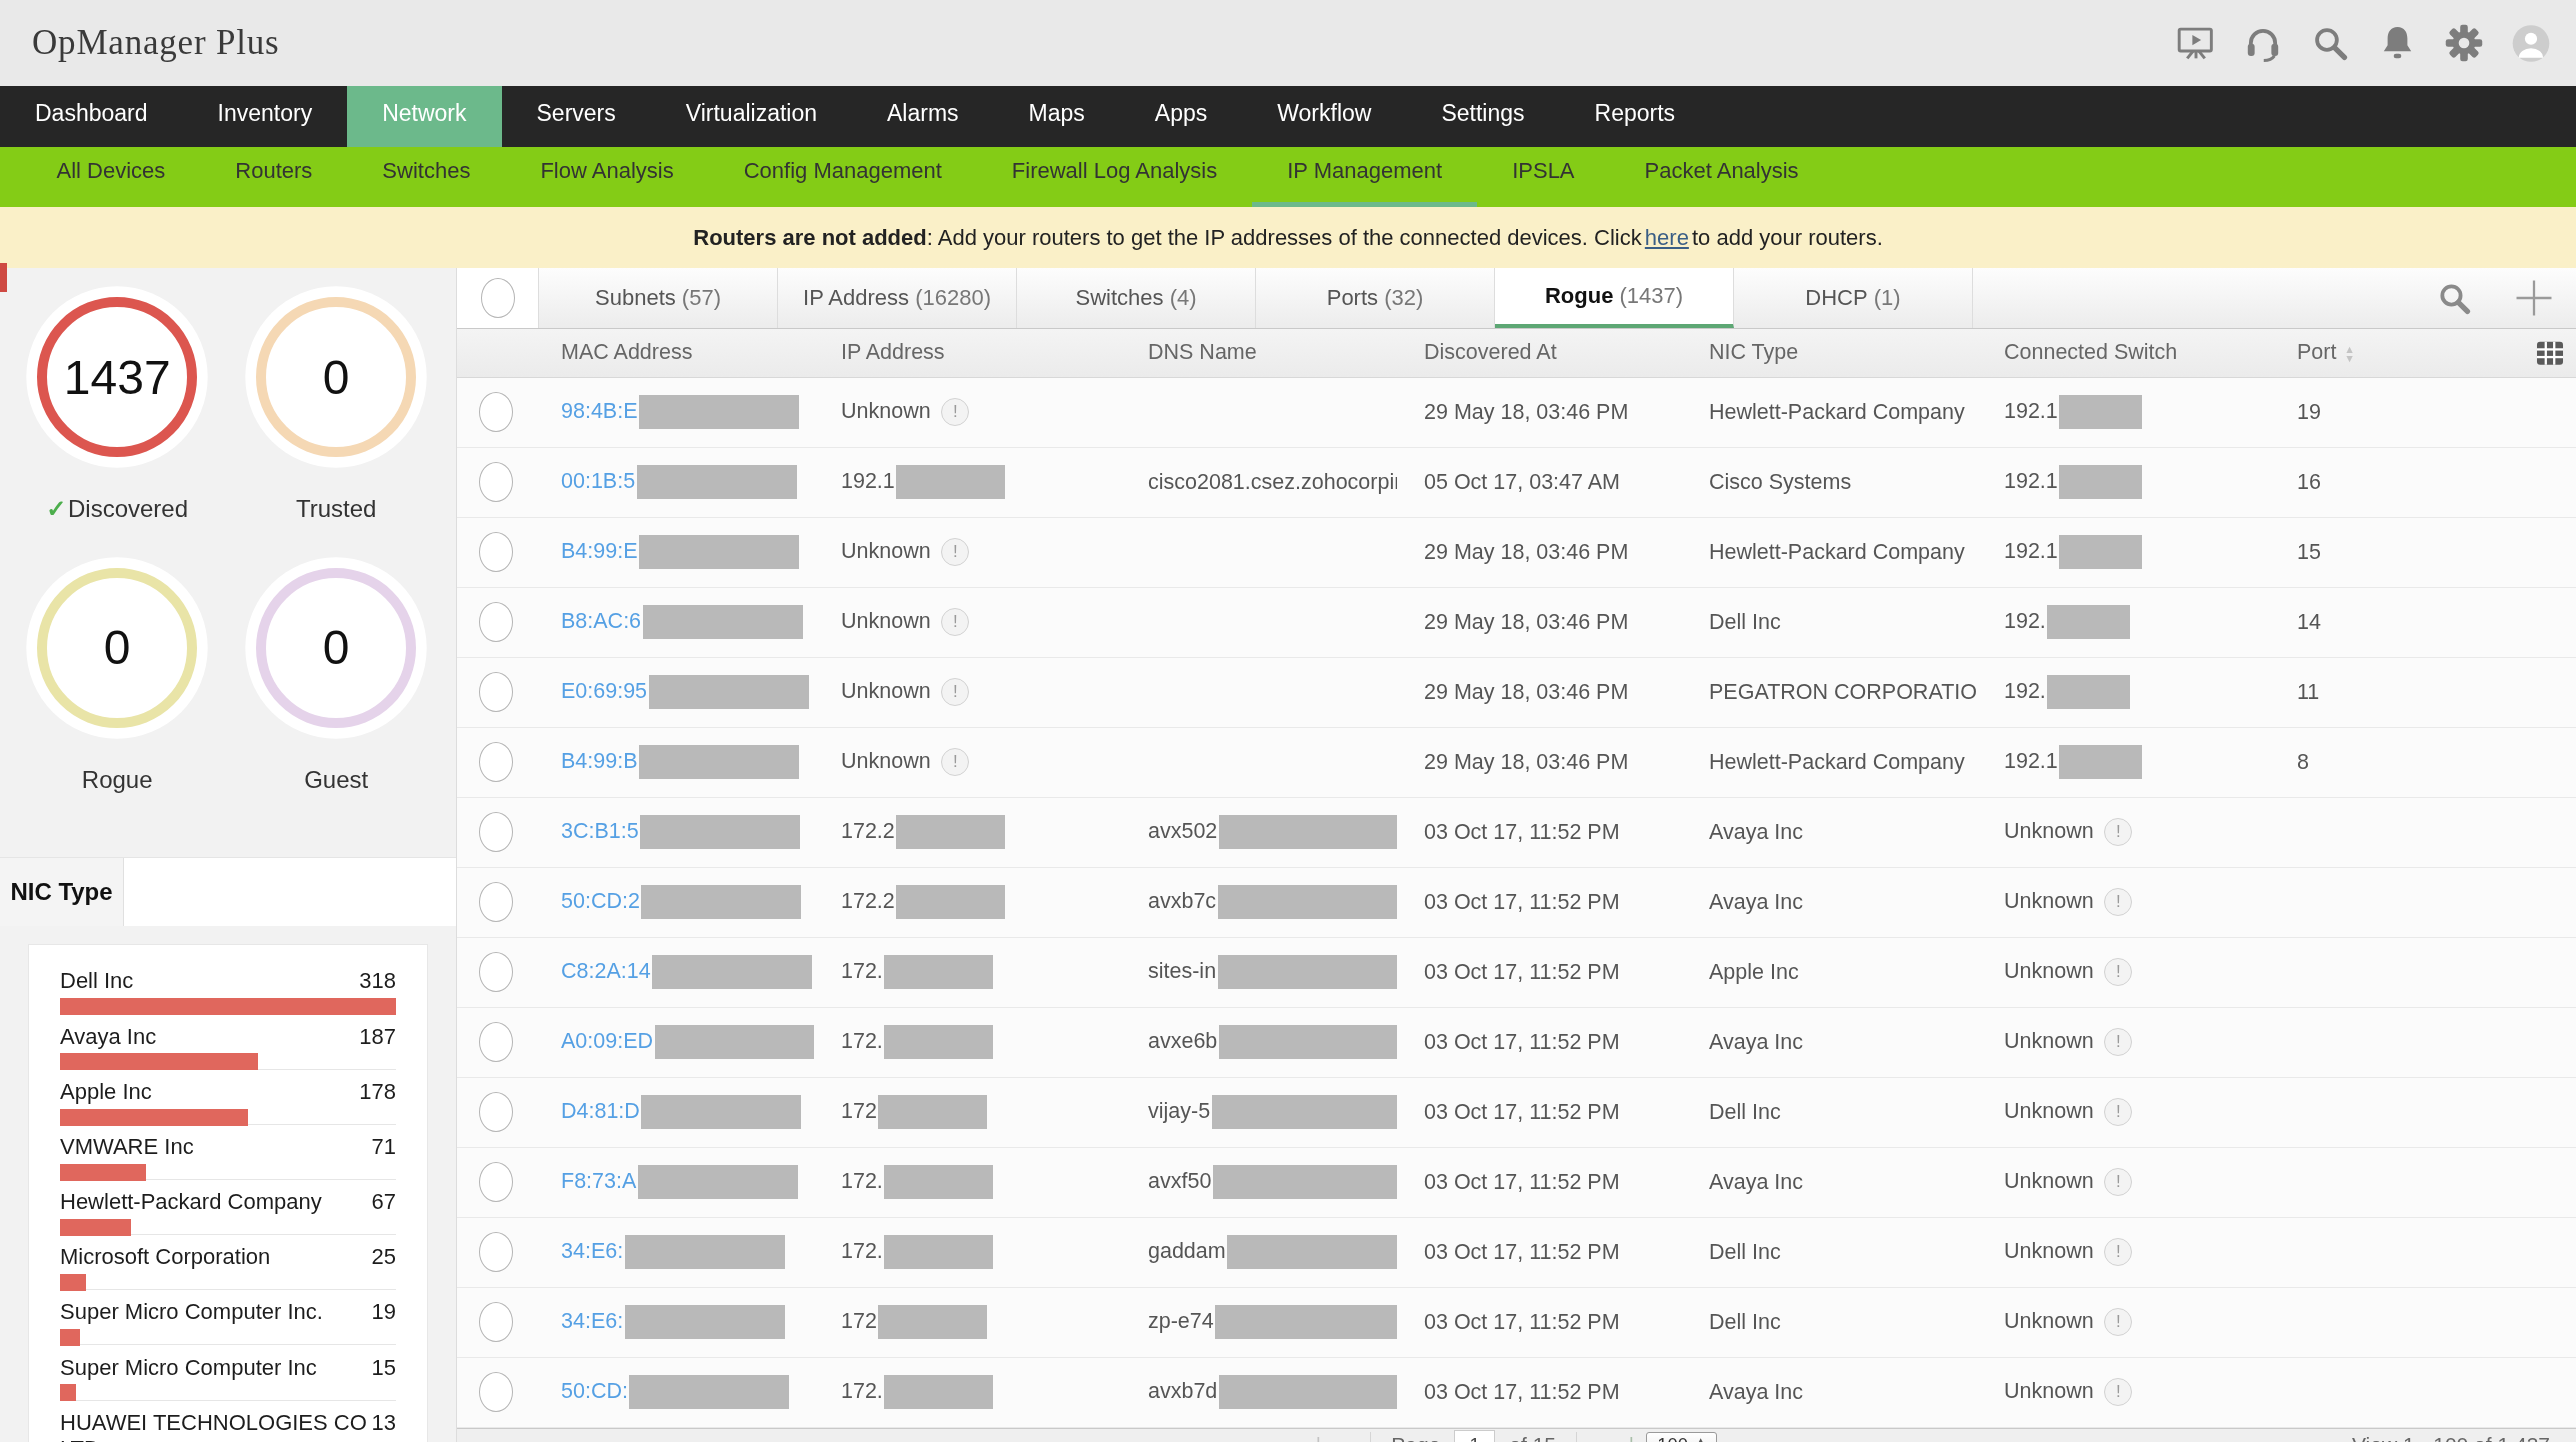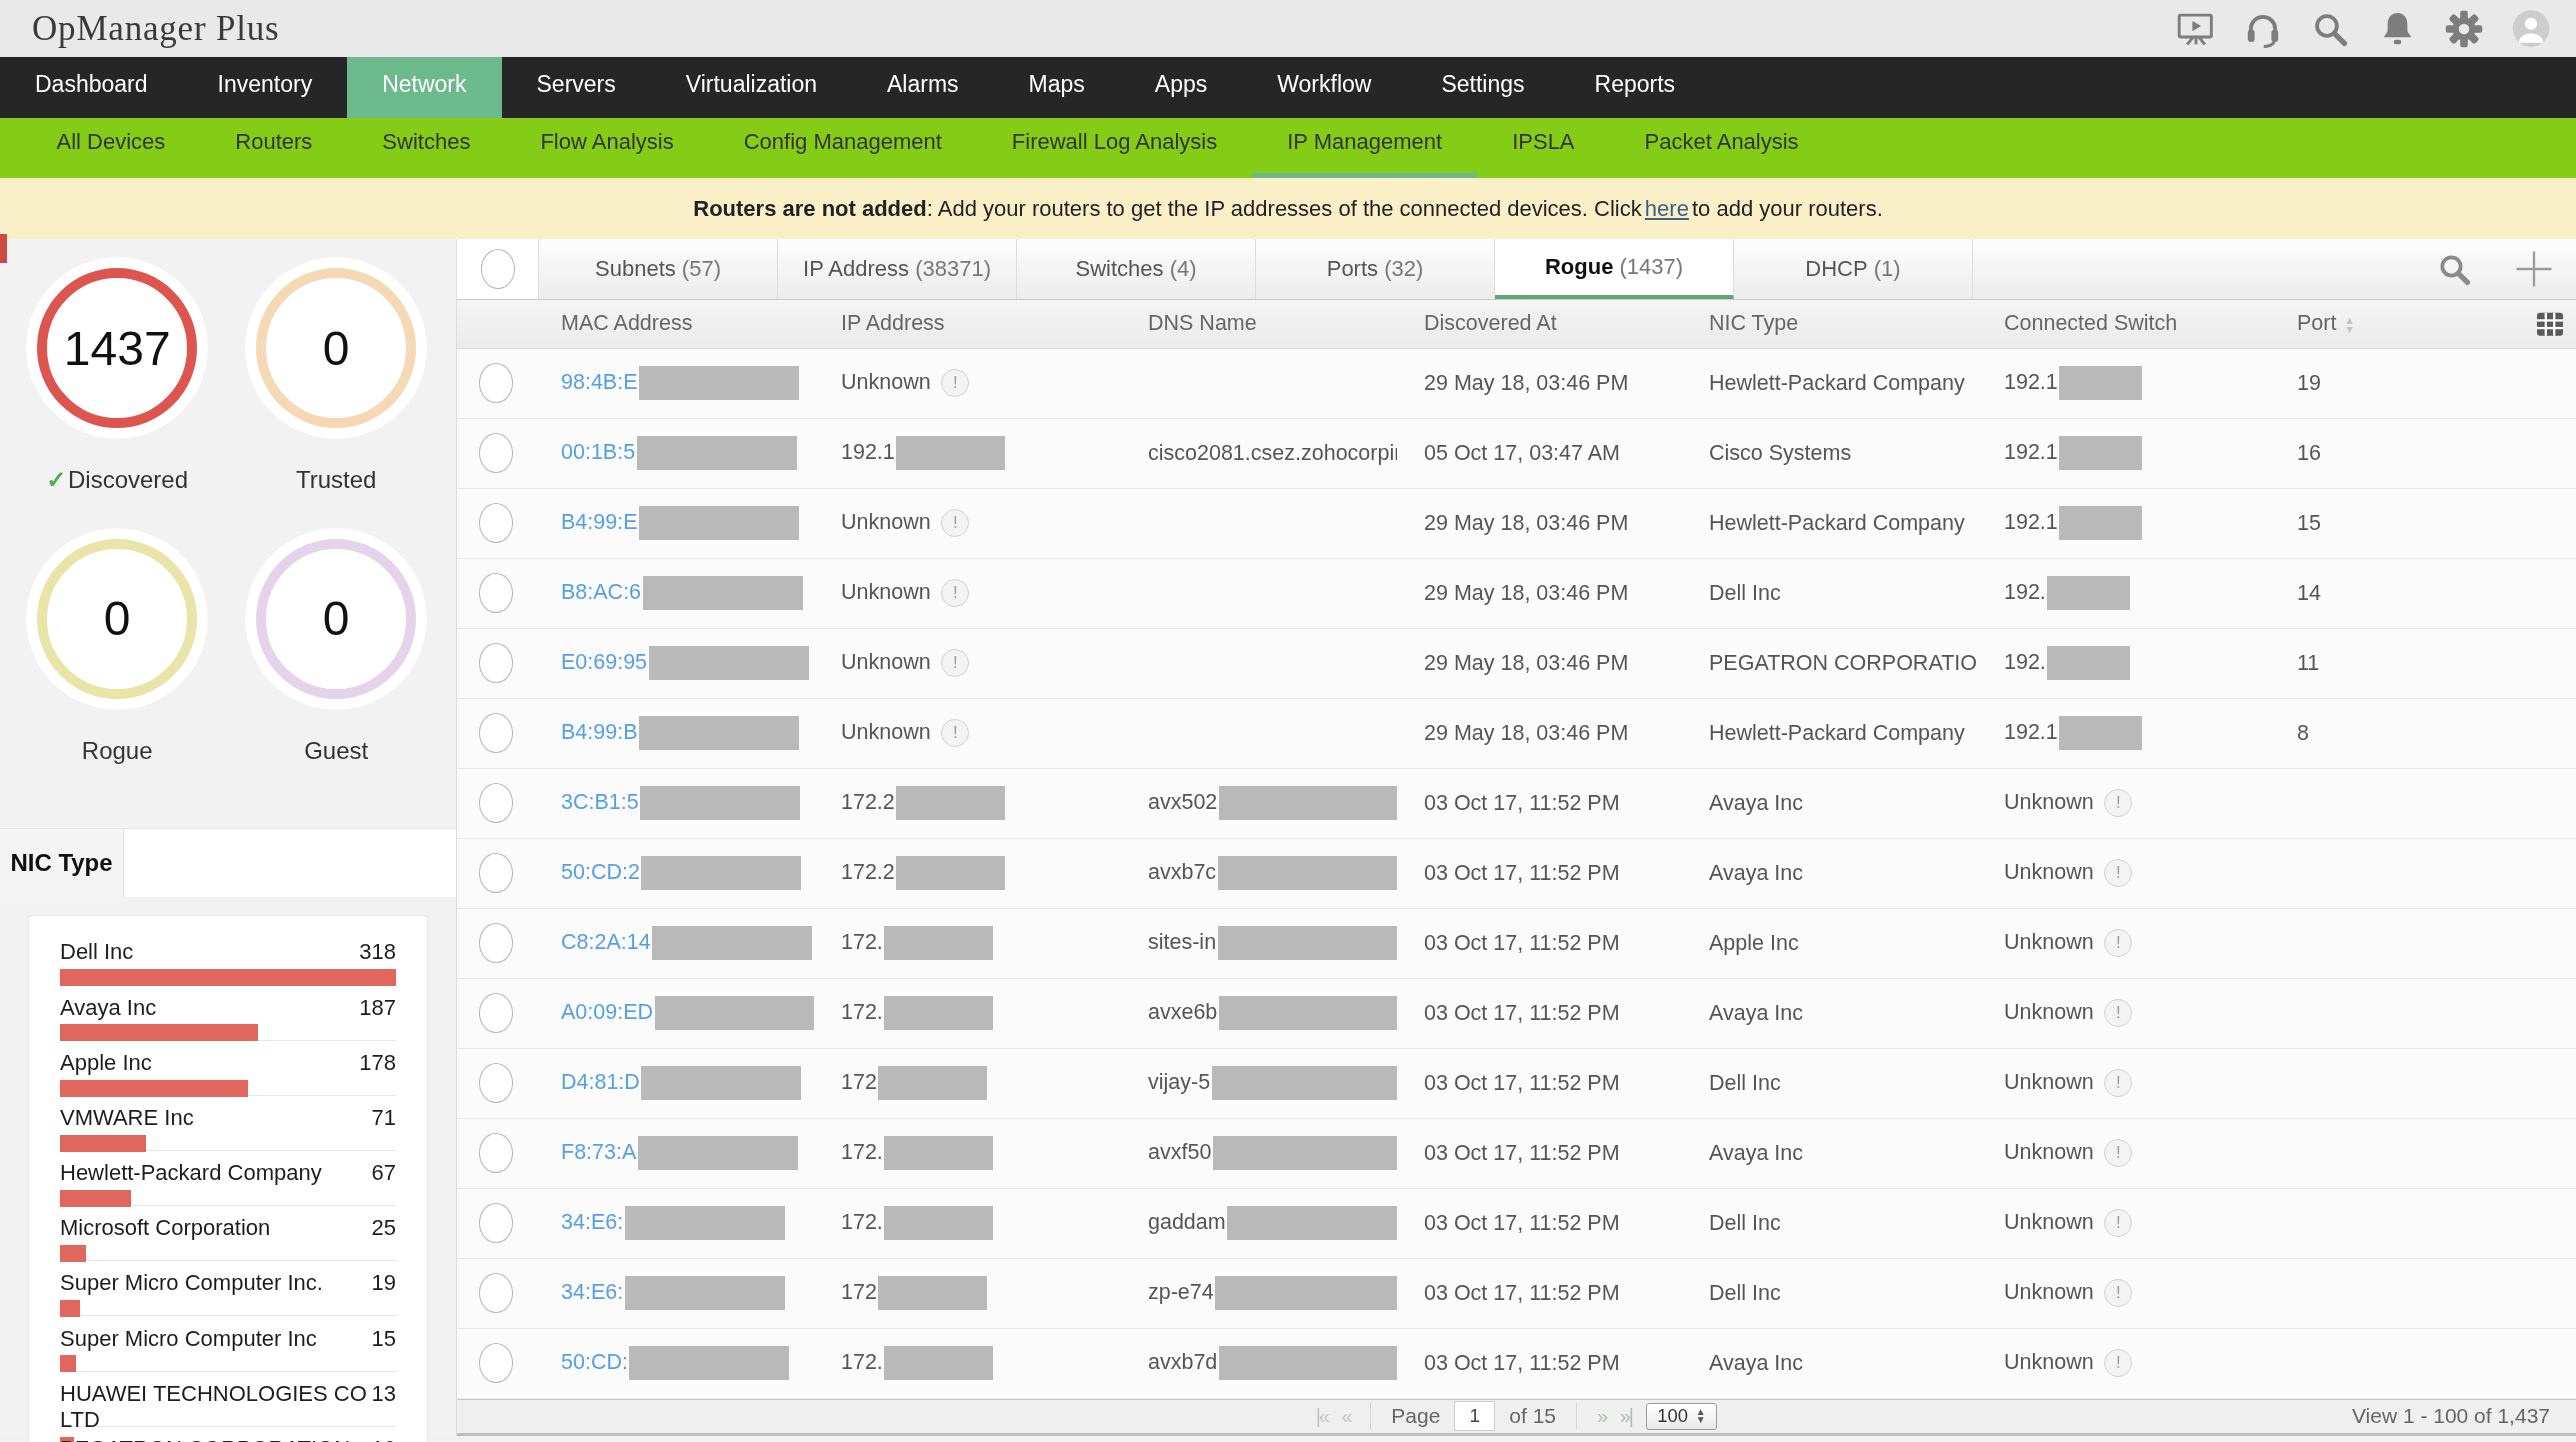--- a/index.html
+++ b/index.html
@@ -1,20 +1,20 @@
 <!DOCTYPE html>
 <html style="font-size:12.3px"><head>
 <meta charset="utf-8">
 <style>
   html,body{margin:0;padding:0;}
   body{font-family:"Liberation Sans",sans-serif;background:#dcdcdc;}
   .app{position:relative;width:2576px;height:1442px;background:#f1f1f1;overflow:hidden;}
 
   
-  .topbar{height:57px;background:#e9e9e9;display:flex;align-items:center;justify-content:space-between;}
+  .topbar{height:86px;background:#e9e9e9;display:flex;align-items:center;justify-content:space-between;}
   .logo{font-family:"Liberation Serif",serif;font-size:35px;color:#3a3a3a;padding-left:32px;letter-spacing:0.8px;}
   .topbar-icons{display:flex;align-items:center;gap:29px;padding-right:26px;}
   .tb-icon{width:38px;height:38px;display:flex;align-items:center;justify-content:center;cursor:pointer;}
 
   
   .mainnav{height:61px;background:#262626;display:flex;}
   .nav-item{color:#fff;font-size:23px;line-height:54px;padding:0 35px;cursor:pointer;}
   .nav-item.active{background:#6cb98b;}
 
   
@@ -337,21 +337,21 @@
         <div class="tab-circle-cell">
           <span class="radio"></span>
         </div>
         <div class="tabs">
 
             <div class="tab">
               <span class="tab-name">Subnets</span><span class="tab-count">(57)</span>
             </div>
 
             <div class="tab">
-              <span class="tab-name">IP Address</span><span class="tab-count">(38371)</span>
+              <span class="tab-name">IP Address</span><span class="tab-count">(16280)</span>
             </div>
 
             <div class="tab">
               <span class="tab-name">Switches</span><span class="tab-count">(4)</span>
             </div>
 
             <div class="tab">
               <span class="tab-name">Ports</span><span class="tab-count">(32)</span>
             </div>
 

